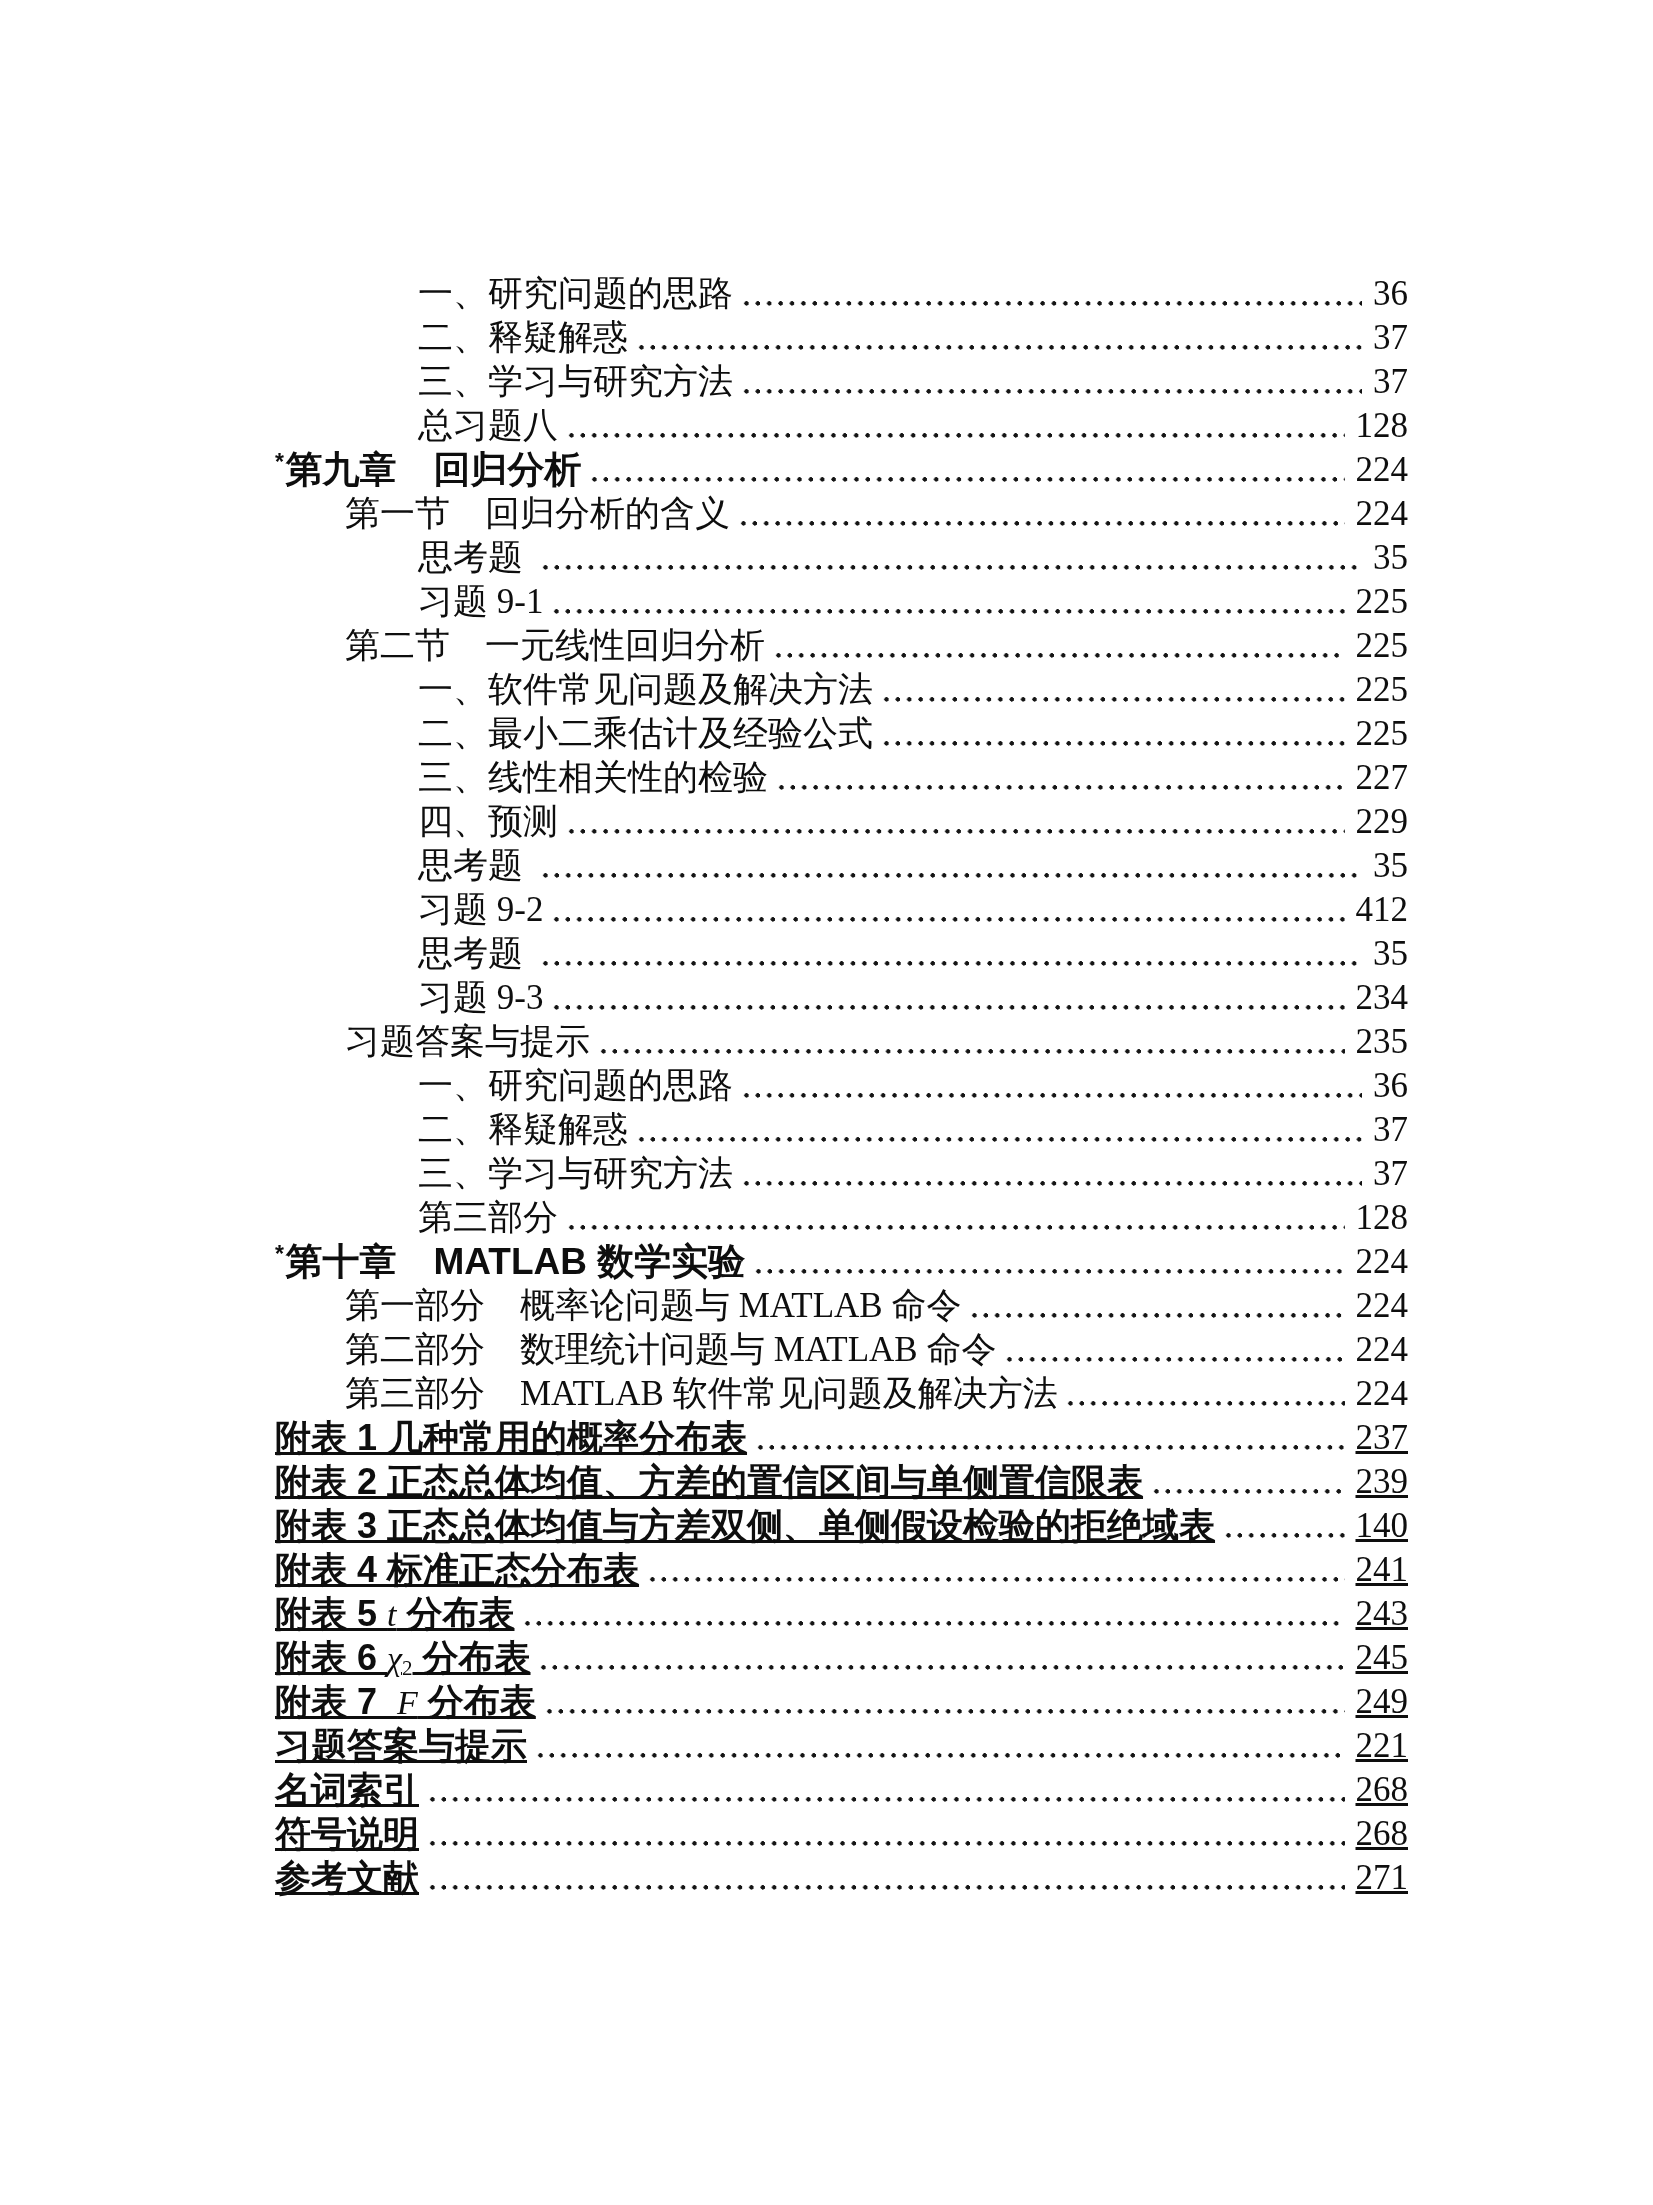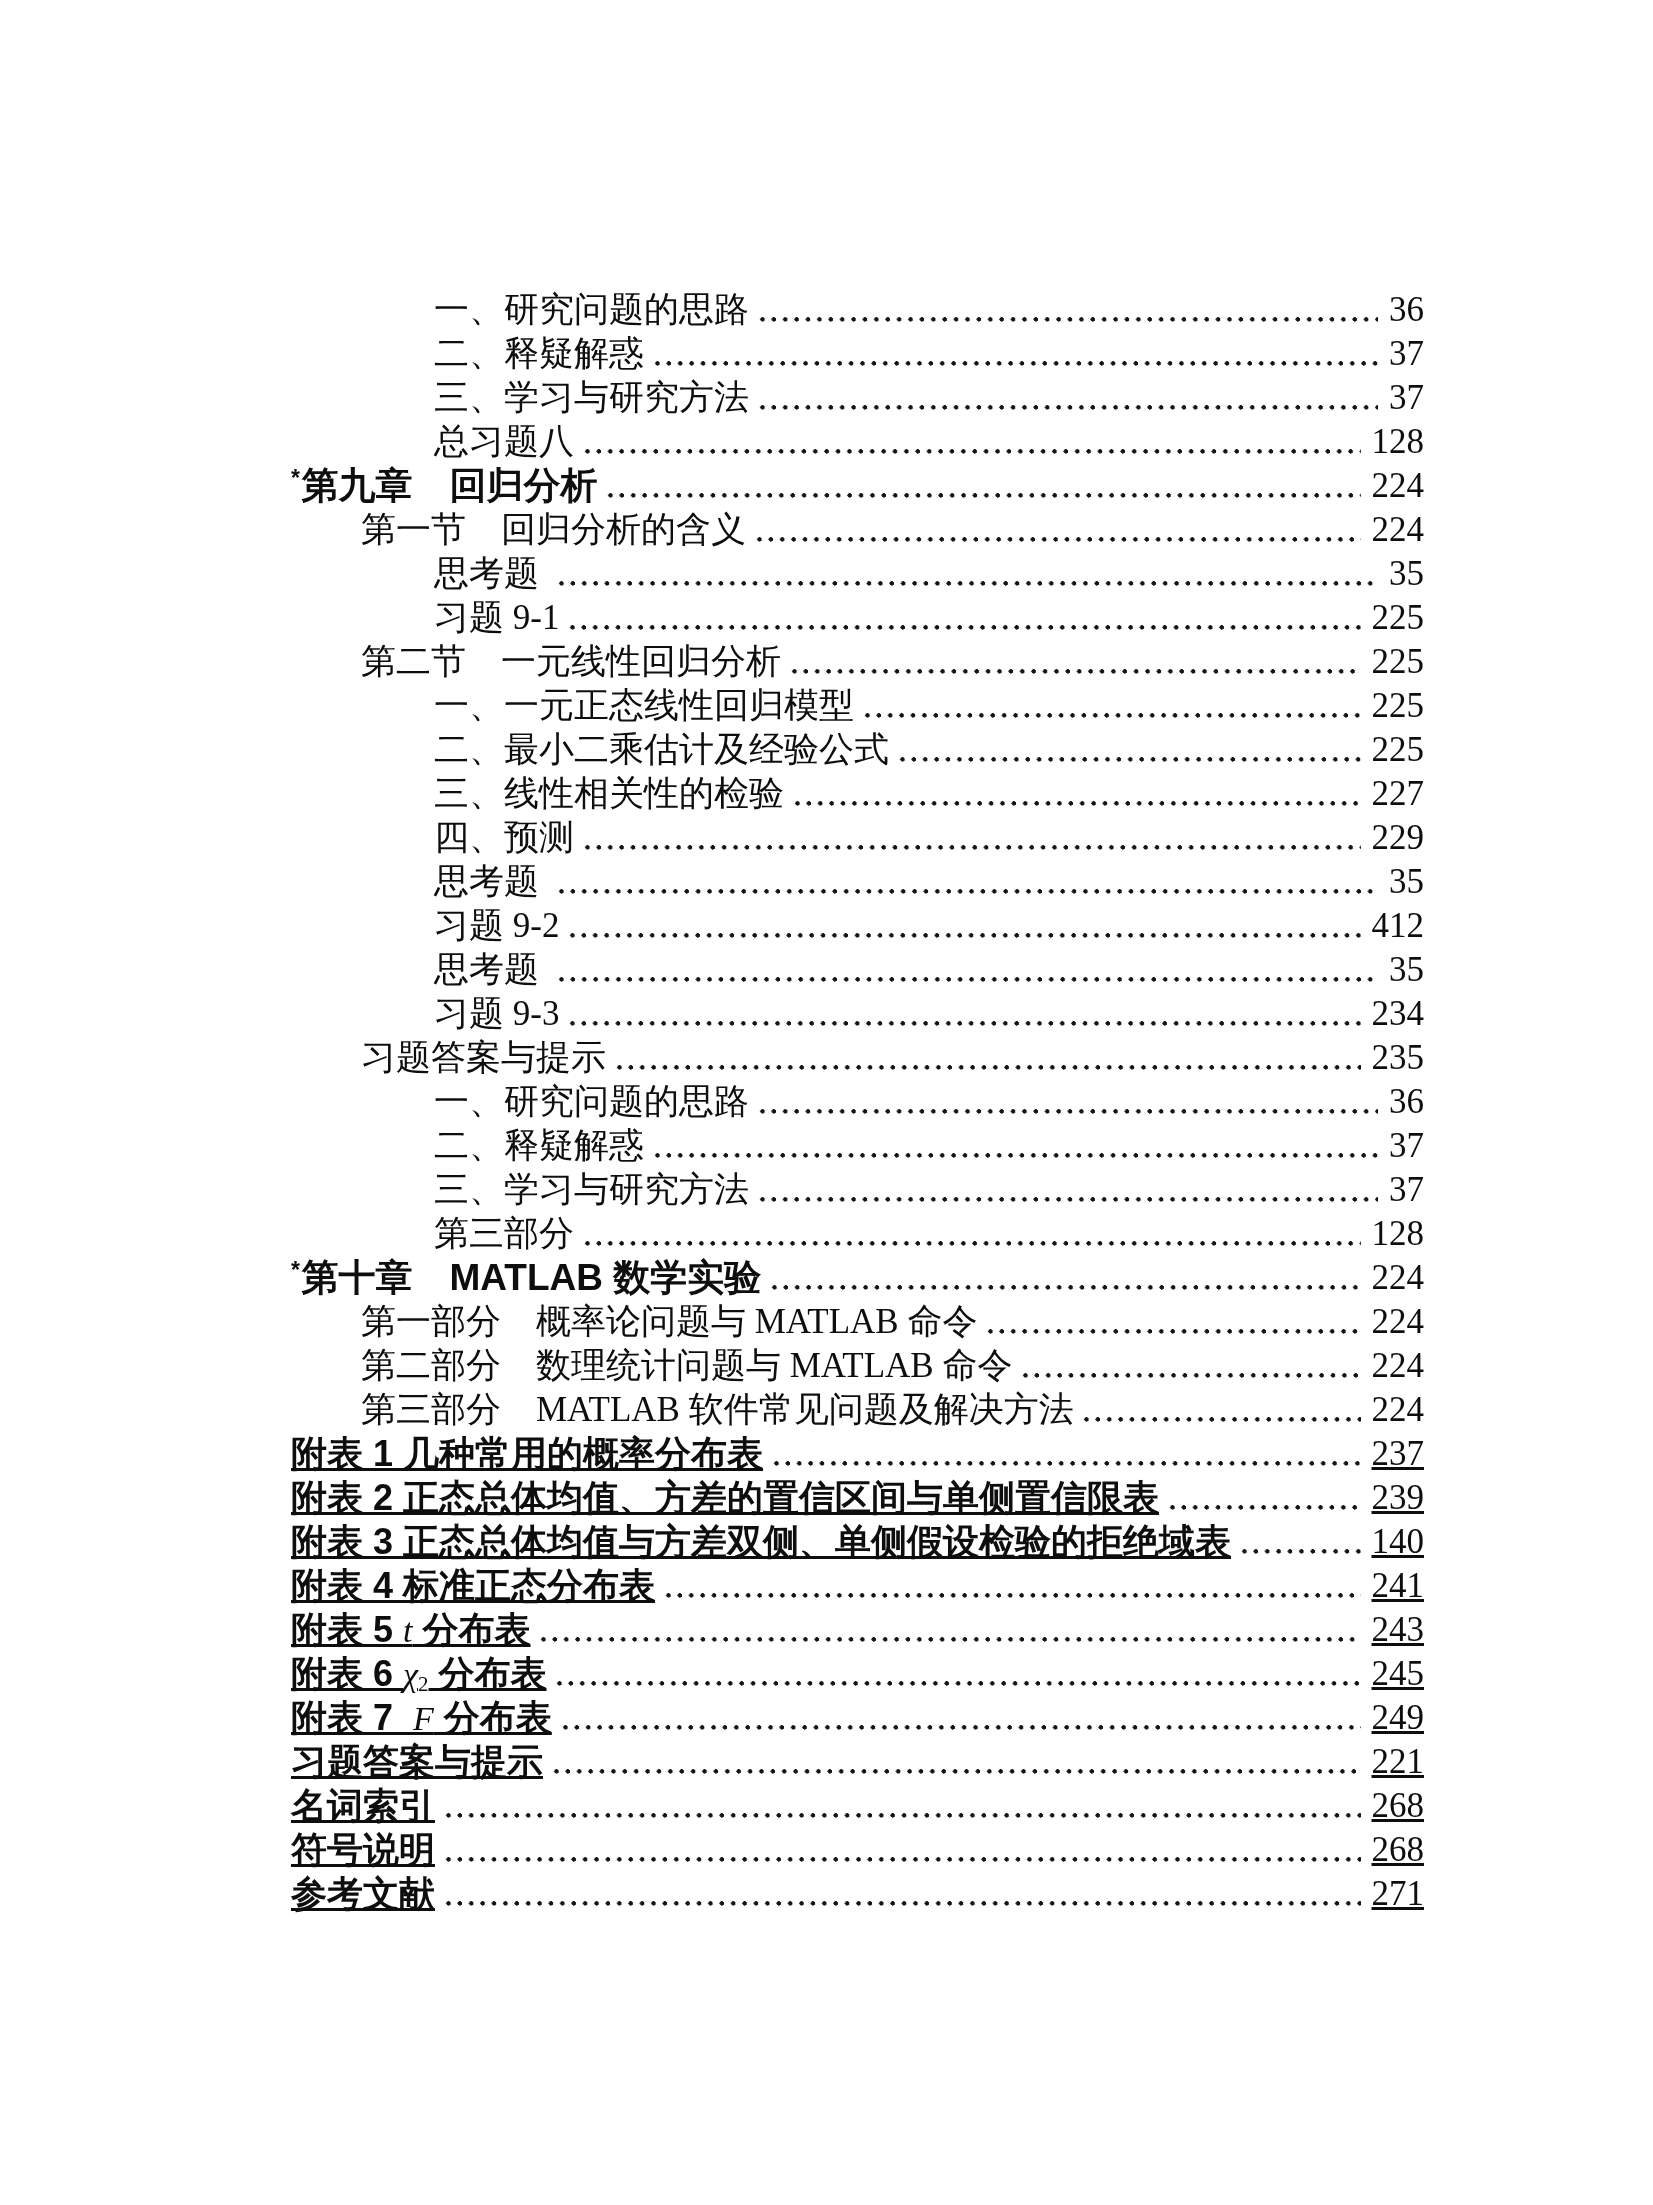--- a/index.html
+++ b/index.html
@@ -12,23 +12,22 @@
     overflow: hidden;
   }
   .sheet {
     position: absolute;
     inset: 0;
     background: #ffffff;
   }
   .toc {
     position: absolute;
     left: 275px;
-    top: 288px;
+    top: 272px;
     width: 1133px;
-    margin-left: 16px;
   }
   .row {
     display: flex;
     align-items: stretch;
     height: 44px;
     font-size: 35px;
     line-height: 44px;
     white-space: pre;
   }
   .row .label { white-space: pre; }
@@ -89,21 +88,21 @@
   <main class="toc" id="toc-list">
       <div class="row sub"><span class="label">一、研究问题的思路</span><span class="leader"></span><span class="page">36</span></div>
       <div class="row sub"><span class="label">二、释疑解惑</span><span class="leader"></span><span class="page">37</span></div>
       <div class="row sub"><span class="label">三、学习与研究方法</span><span class="leader"></span><span class="page">37</span></div>
       <div class="row sub"><span class="label">总习题八</span><span class="leader"></span><span class="page">128</span></div>
       <div class="row chapter"><span class="star">*</span><span class="label">第九章　回归分析</span><span class="leader"></span><span class="page">224</span></div>
       <div class="row section"><span class="label">第一节　回归分析的含义</span><span class="leader"></span><span class="page">224</span></div>
       <div class="row sub"><span class="label">思考题 </span><span class="leader"></span><span class="page">35</span></div>
       <div class="row sub"><span class="label">习题 9-1</span><span class="leader"></span><span class="page">225</span></div>
       <div class="row section"><span class="label">第二节　一元线性回归分析</span><span class="leader"></span><span class="page">225</span></div>
-      <div class="row sub"><span class="label">一、一元正态线性回归模型</span><span class="leader"></span><span class="page">225</span></div>
+      <div class="row sub"><span class="label">一、软件常见问题及解决方法</span><span class="leader"></span><span class="page">225</span></div>
       <div class="row sub"><span class="label">二、最小二乘估计及经验公式</span><span class="leader"></span><span class="page">225</span></div>
       <div class="row sub"><span class="label">三、线性相关性的检验</span><span class="leader"></span><span class="page">227</span></div>
       <div class="row sub"><span class="label">四、预测</span><span class="leader"></span><span class="page">229</span></div>
       <div class="row sub"><span class="label">思考题 </span><span class="leader"></span><span class="page">35</span></div>
       <div class="row sub"><span class="label">习题 9-2</span><span class="leader"></span><span class="page">412</span></div>
       <div class="row sub"><span class="label">思考题 </span><span class="leader"></span><span class="page">35</span></div>
       <div class="row sub"><span class="label">习题 9-3</span><span class="leader"></span><span class="page">234</span></div>
       <div class="row section"><span class="label">习题答案与提示</span><span class="leader"></span><span class="page">235</span></div>
       <div class="row sub"><span class="label">一、研究问题的思路</span><span class="leader"></span><span class="page">36</span></div>
       <div class="row sub"><span class="label">二、释疑解惑</span><span class="leader"></span><span class="page">37</span></div>

